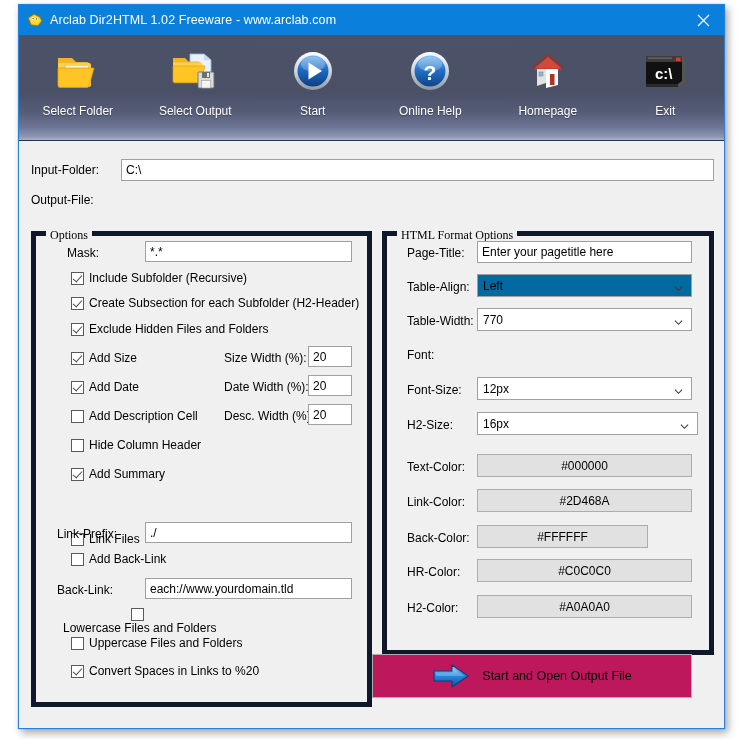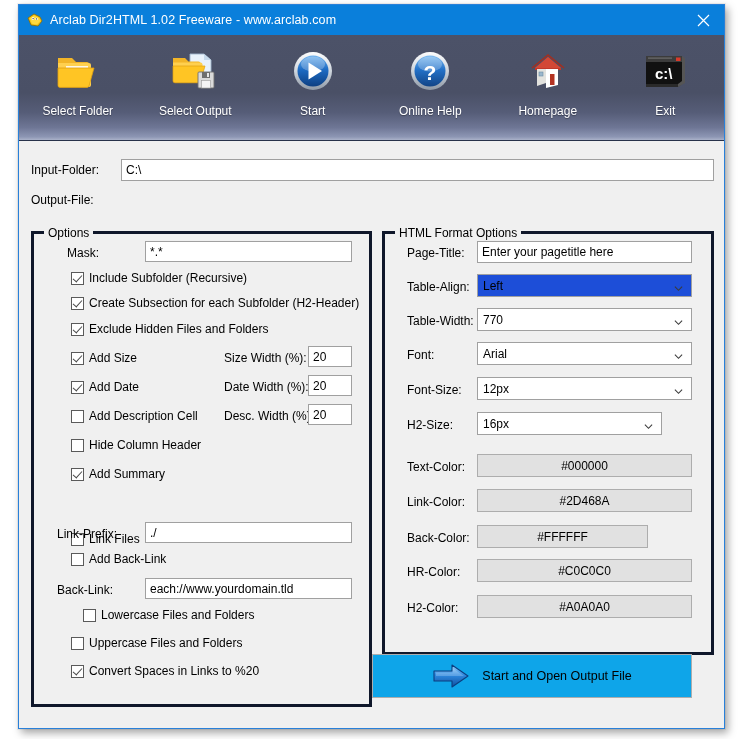--- a/index.html
+++ b/index.html
@@ -94,22 +94,23 @@
     font-size: 12px;
     color: #000;
     padding: 0 4px;
     display: flex; align-items: center;
     font-family: "Liberation Sans", sans-serif;
   }
 
   
   .groupbox {
     position: absolute;
-    border: 3px solid #0f172a;
+    border: 5px solid #0f172a;
     background: transparent;
+    font-family: Liberation Serif, serif;
   }
   .group-title {
     position: absolute;
     top: -8px; left: 10px;
     background: #f0f0f0;
     padding: 0 4px;
     font-size: 12px;
     color: #000;
   }
 
@@ -151,21 +152,21 @@
   .combo {
     position: absolute;
     height: 23px;
     border: 1px solid #a0a0a0;
     background: #ffffff;
     display: flex; align-items: center;
     font-size: 12px; color: #000;
     padding-left: 5px;
     cursor: pointer;
   }
-  .combo.focused { background: #1d4ed8; }
+  .combo.focused { background: #0369a1; }
   .combo .caret {
     position: absolute; right: 8px; top: 50%;
     margin-top: -2px;
     width: 9px; height: 9px;
   }
   .combo .caret svg { display: block; }
 
   
   .colorbtn {
     position: absolute;
@@ -174,21 +175,21 @@
     background: #e1e1e1;
     display: flex; align-items: center; justify-content: center;
     font-size: 12px; color: #000;
     cursor: pointer;
   }
 
   
   #start-open-btn {
     position: absolute;
     border: 1px solid #adadad;
-    background: #0ea5e9;
+    background: #be185d;
     display: flex; align-items: center; justify-content: center;
     cursor: pointer;
   }
   #start-open-btn .arrow { margin-right: 12px; display: flex; }
   #start-open-btn .lbl { font-size: 12.5px; color: #000; }
 </style>
 </head>
 <body>
 
 <div id="desktop">
@@ -383,21 +384,21 @@
       <div class="txtbox" style="left:126px; top:381px; width:207px;">./</div>
 
       <div class="cbrow" style="left:52px; top:411px;">
         <span class="cbbox"></span>
         <span class="cblabel">Add Back-Link</span>
       </div>
 
       <div class="fld-label" style="left:38px; top:442px;">Back-Link:</div>
       <div class="txtbox" style="left:126px; top:437px; width:207px;">each://www.yourdomain.tld</div>
 
-      <div class="cbrow" style="left:64px; top:467px;">
+      <div class="cbrow" style="left:44px; top:467px;flex-direction:column;">
         <span class="cbbox"></span>
         <span class="cblabel">Lowercase Files and Folders</span>
       </div>
       <div class="cbrow" style="left:52px; top:495px;">
         <span class="cbbox"></span>
         <span class="cblabel">Uppercase Files and Folders</span>
       </div>
       <div class="cbrow" style="left:52px; top:523px;">
         <span class="cbbox checked"></span>
         <span class="cblabel">Convert Spaces in Links to %20</span>
@@ -433,41 +434,33 @@
       <div class="combo" style="left:458px; top:167px; width:215px;">
         <span>770</span>
         <span class="caret">
           <svg width="9" height="9" viewBox="0 0 10 10">
               <path d="M1 3 L5 7 L9 3" fill="none" stroke="#3a3a3a" stroke-width="1.2"></path>
             </svg>
         </span>
       </div>
 
       <div class="fld-label" style="left:388px; top:207px;">Font:</div>
-      <div class="combo" style="left:458px; top:201px; width:215px;">
-        <span>Arial</span>
-        <span class="caret">
-          <svg width="9" height="9" viewBox="0 0 10 10">
-              <path d="M1 3 L5 7 L9 3" fill="none" stroke="#3a3a3a" stroke-width="1.2"></path>
-            </svg>
-        </span>
-      </div>
 
       <div class="fld-label" style="left:388px; top:242px;">Font-Size:</div>
       <div class="combo" style="left:458px; top:236px; width:215px;">
         <span>12px</span>
         <span class="caret">
           <svg width="9" height="9" viewBox="0 0 10 10">
               <path d="M1 3 L5 7 L9 3" fill="none" stroke="#3a3a3a" stroke-width="1.2"></path>
             </svg>
         </span>
       </div>
 
       <div class="fld-label" style="left:388px; top:277px;">H2-Size:</div>
-      <div class="combo" style="left:458px; top:271px; width:185px;">
+      <div class="combo" style="left:458px; top:271px; width:221px;">
         <span>16px</span>
         <span class="caret">
           <svg width="9" height="9" viewBox="0 0 10 10">
               <path d="M1 3 L5 7 L9 3" fill="none" stroke="#3a3a3a" stroke-width="1.2"></path>
             </svg>
         </span>
       </div>
 
       <div class="fld-label" style="left:388px; top:319px;">Text-Color:</div>
       <div class="colorbtn" style="left:458px; top:313px; width:215px;">#000000</div>

